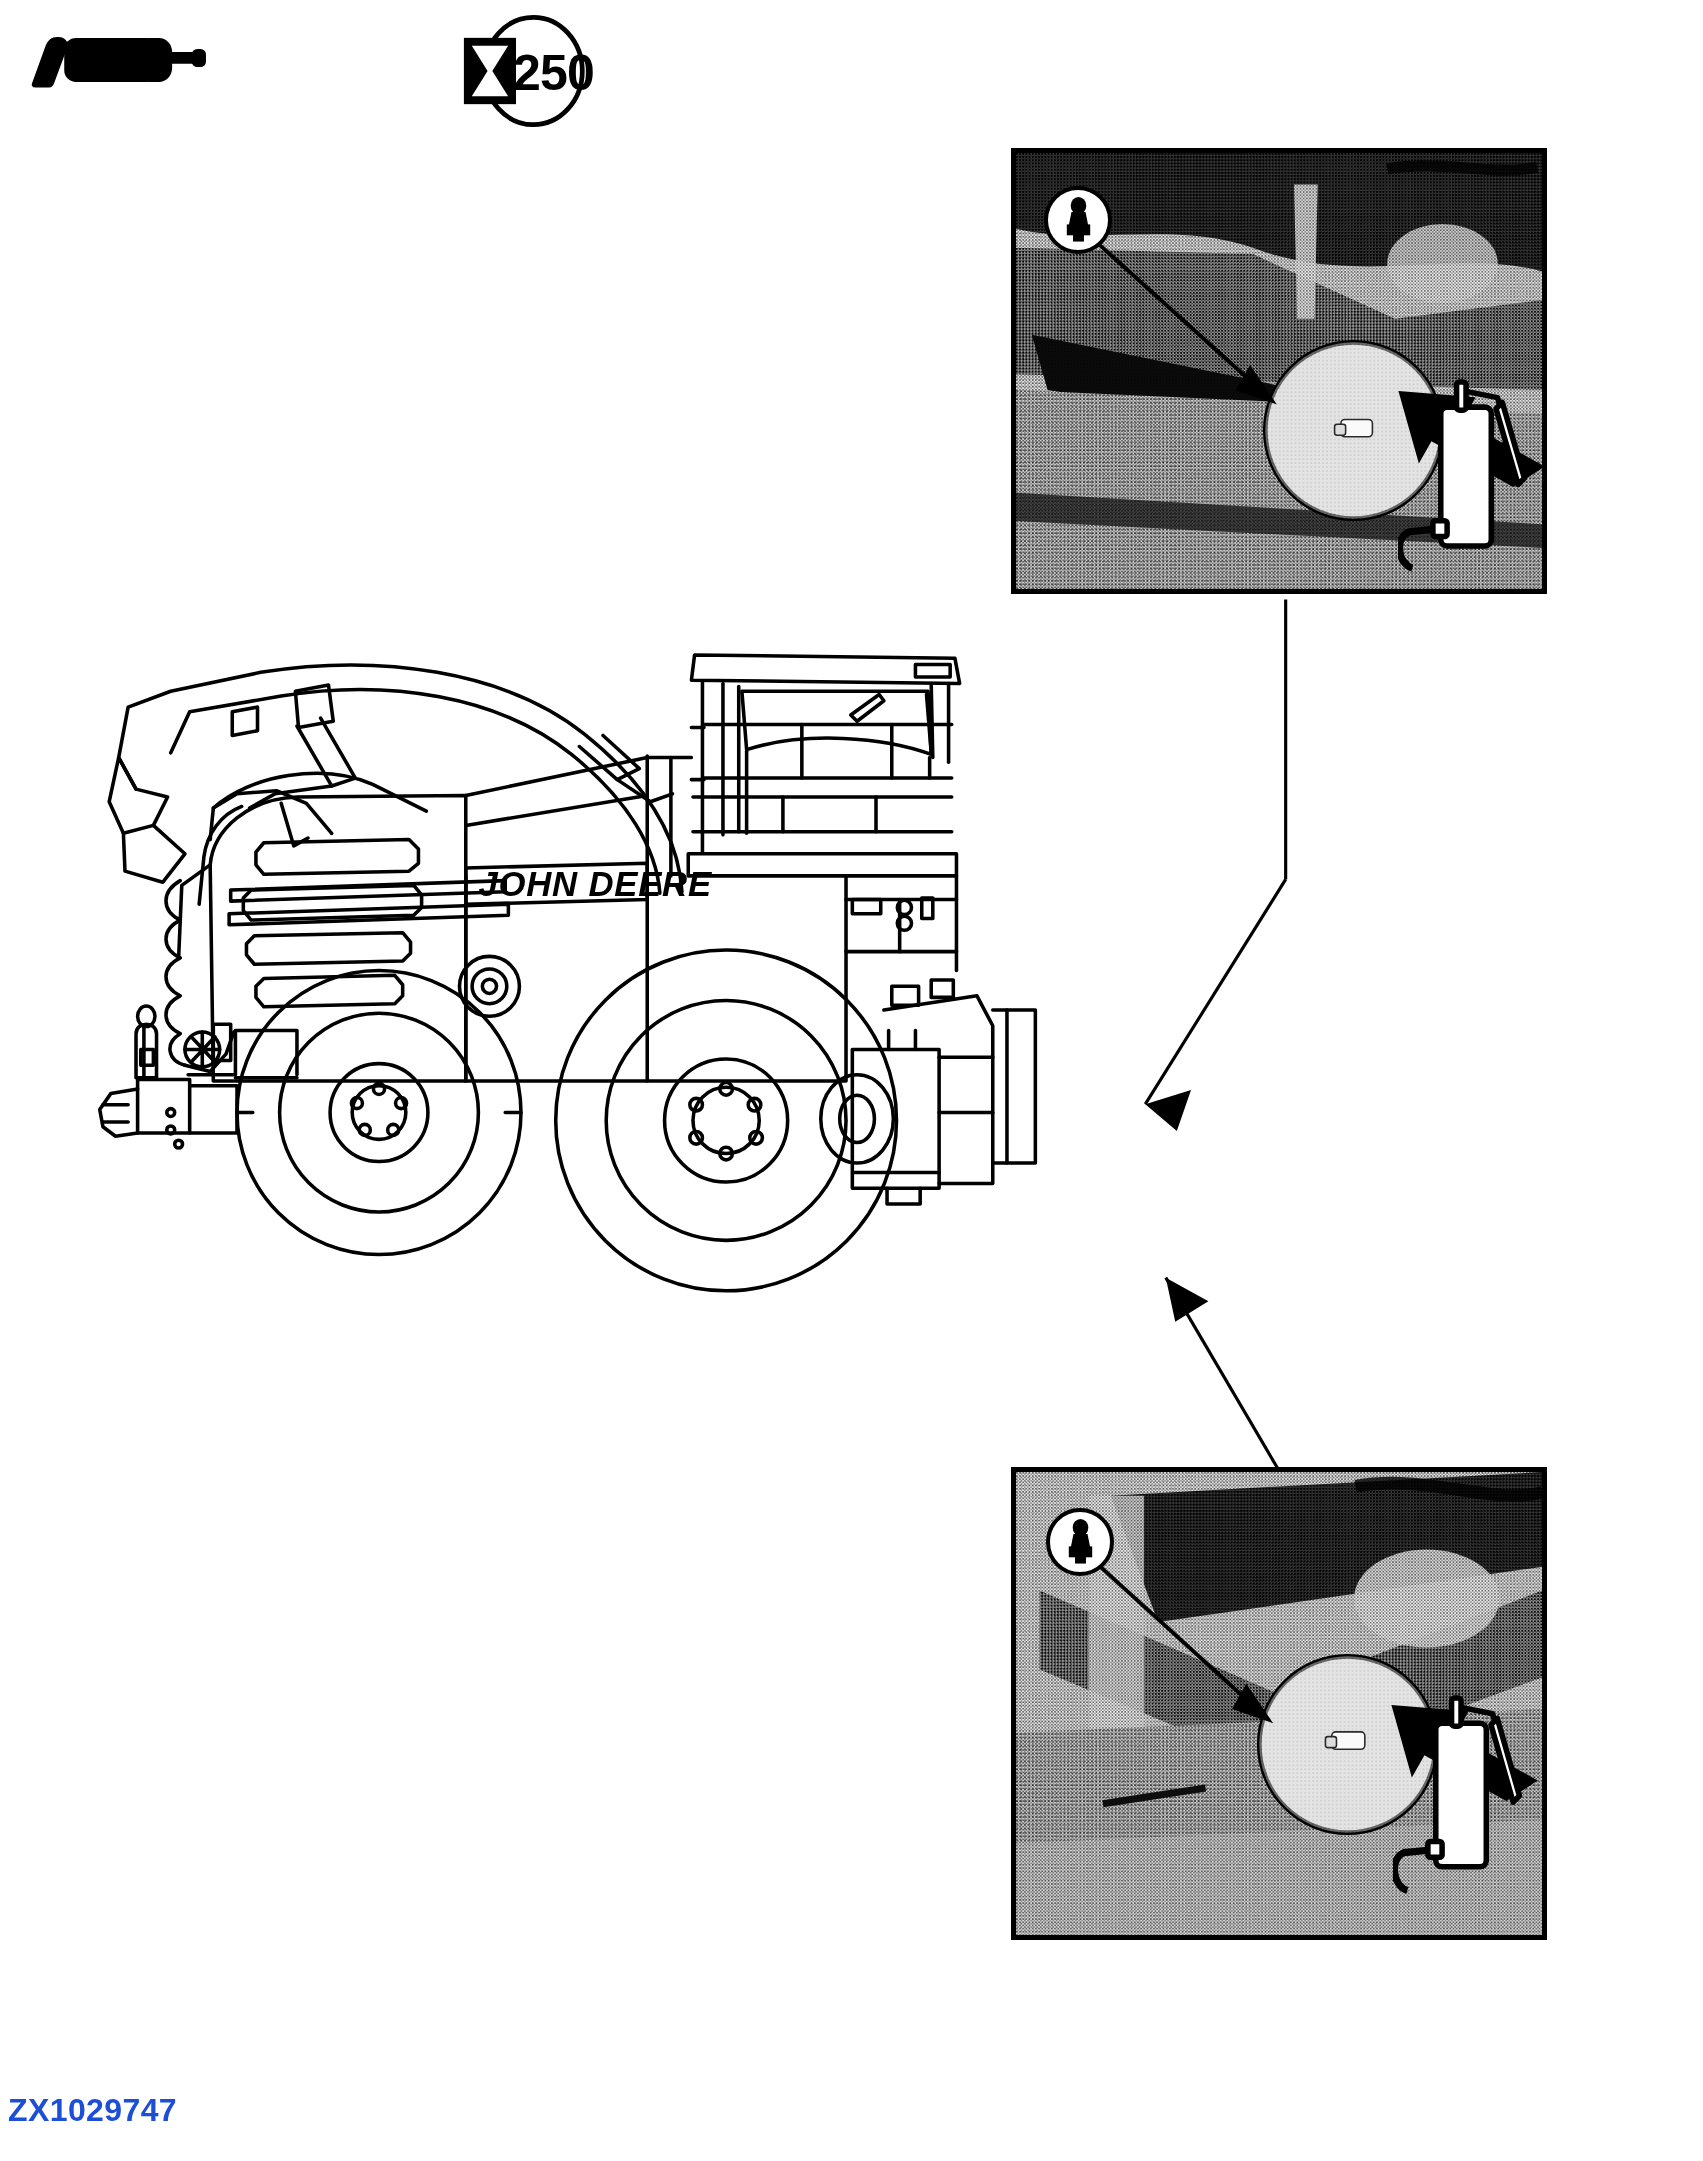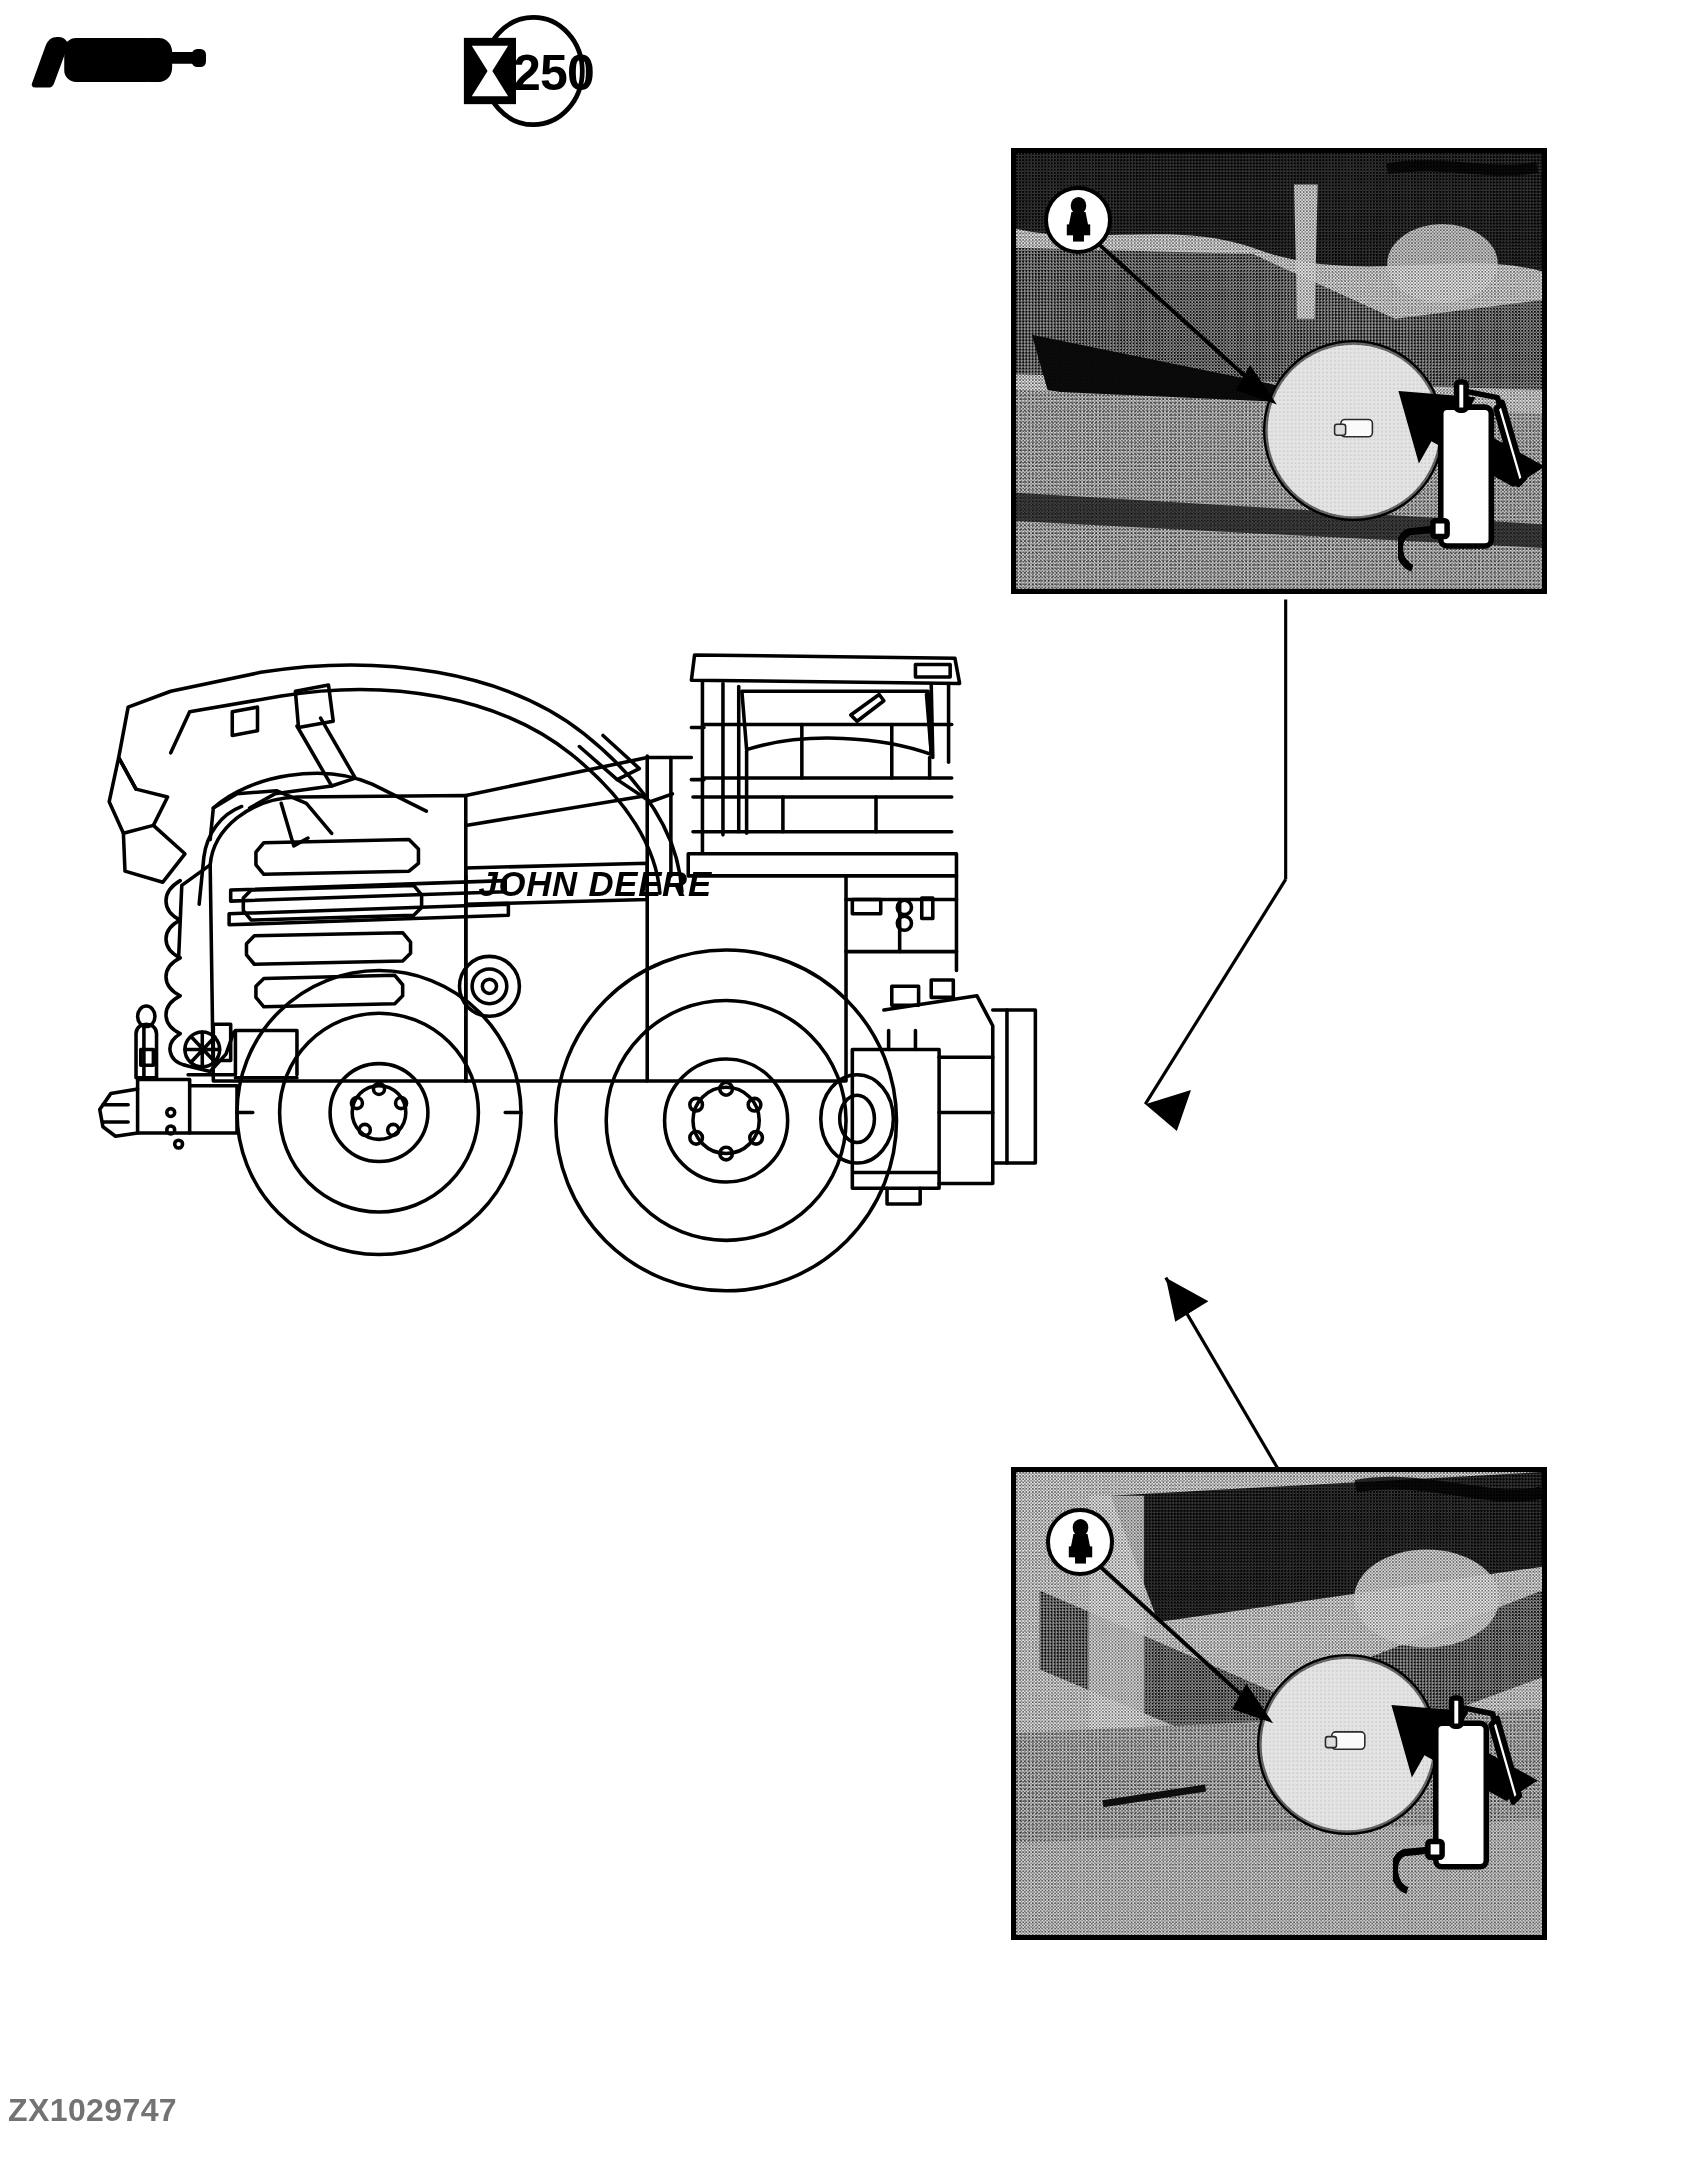--- a/index.html
+++ b/index.html
@@ -104,21 +104,21 @@
 
   
   #part-number {
     position: absolute;
     left: 8px;
     top: 2092px;
     font-family: "Liberation Sans", sans-serif;
     font-size: 32px;
     font-weight: bold;
     letter-spacing: 0.4px;
-    color: #737373;
+    color: #1d4ed8;
     white-space: nowrap;
   }
 </style>
 </head>
 <body>
 
 <div id="page">
 
   <div id="header-symbols">
 

